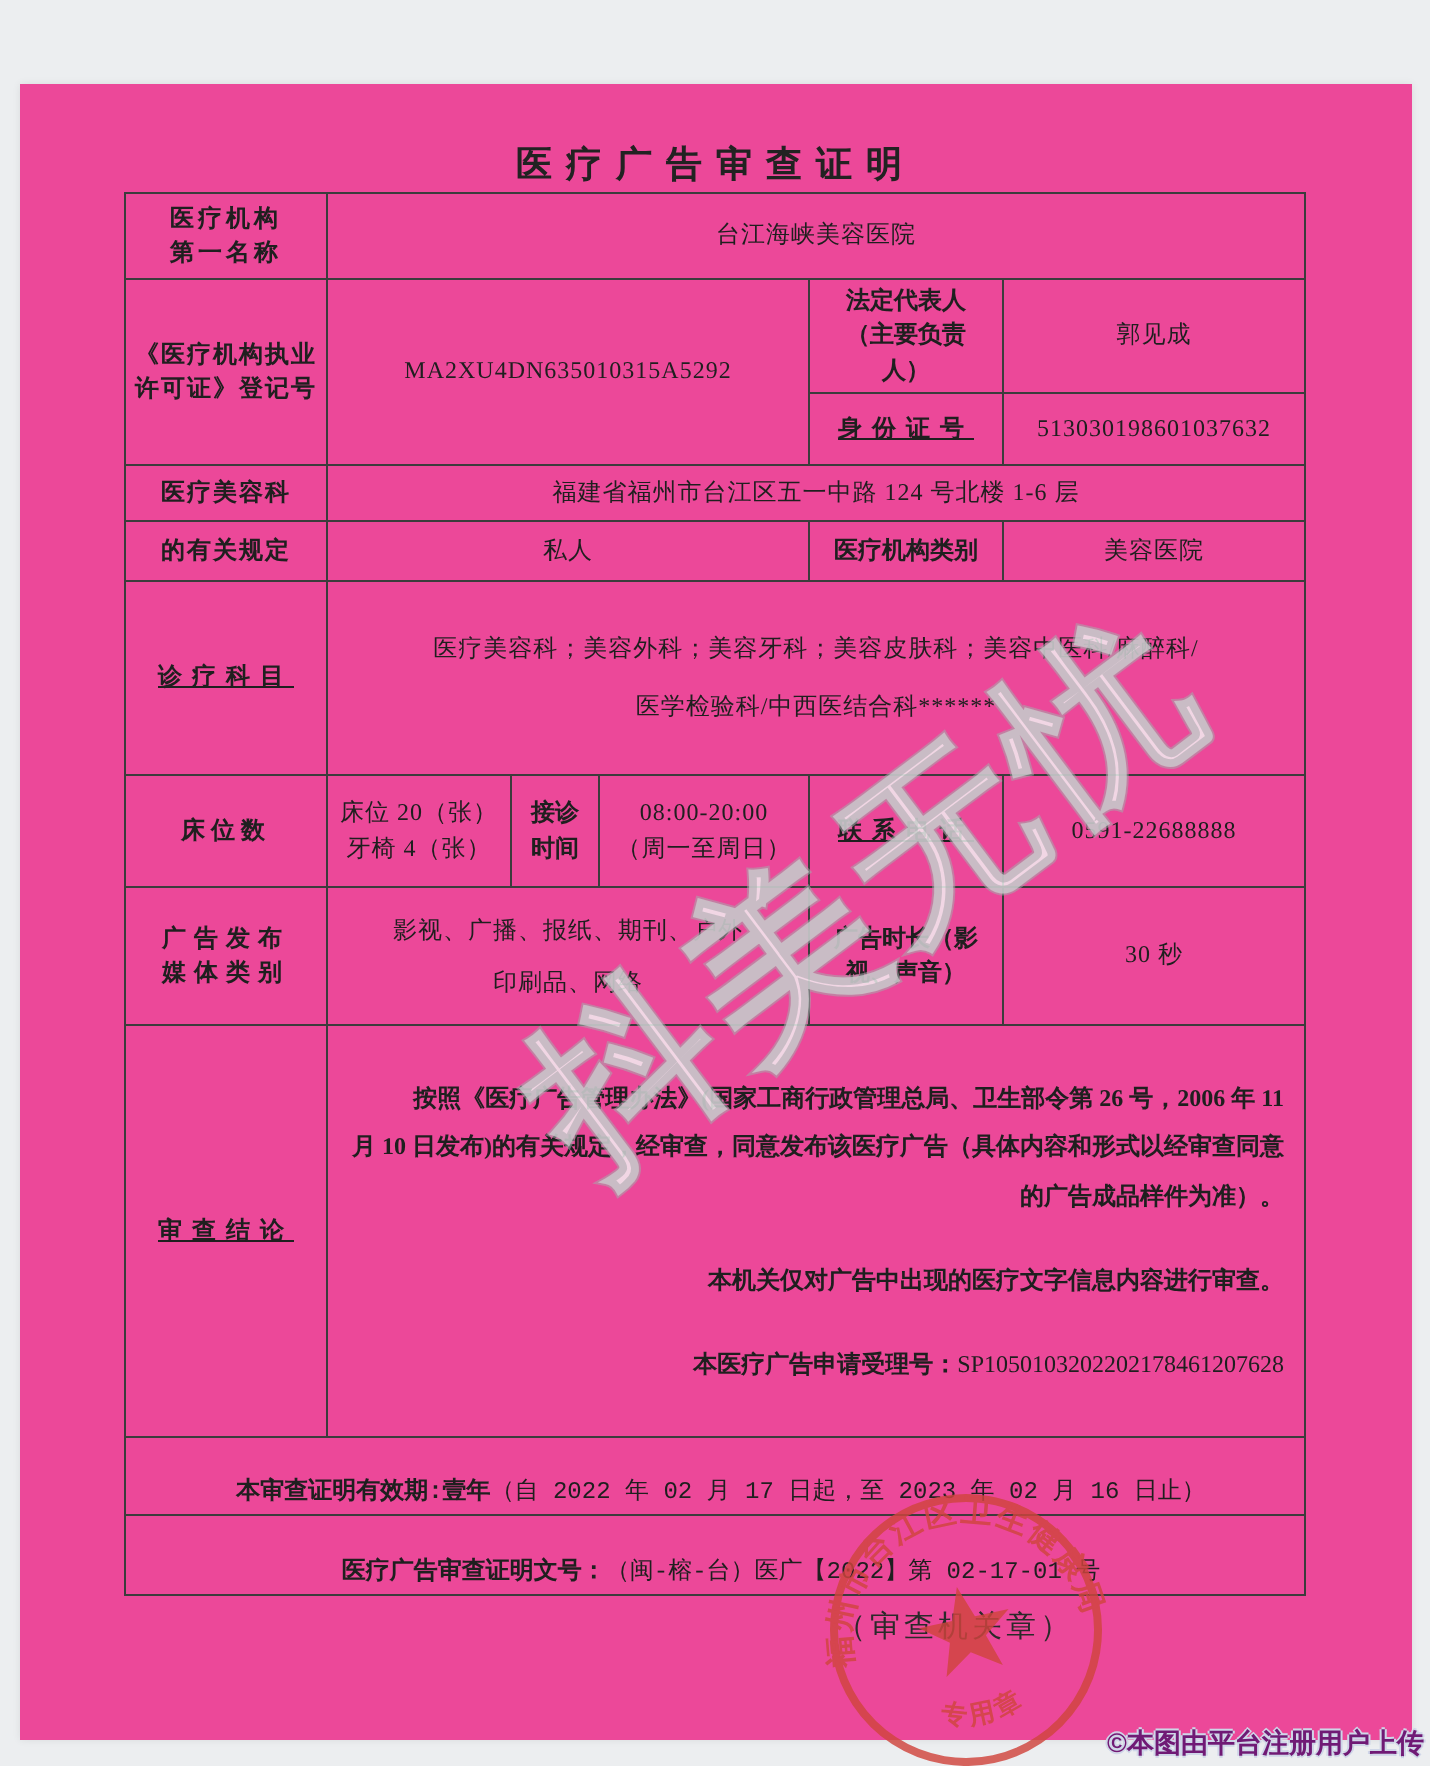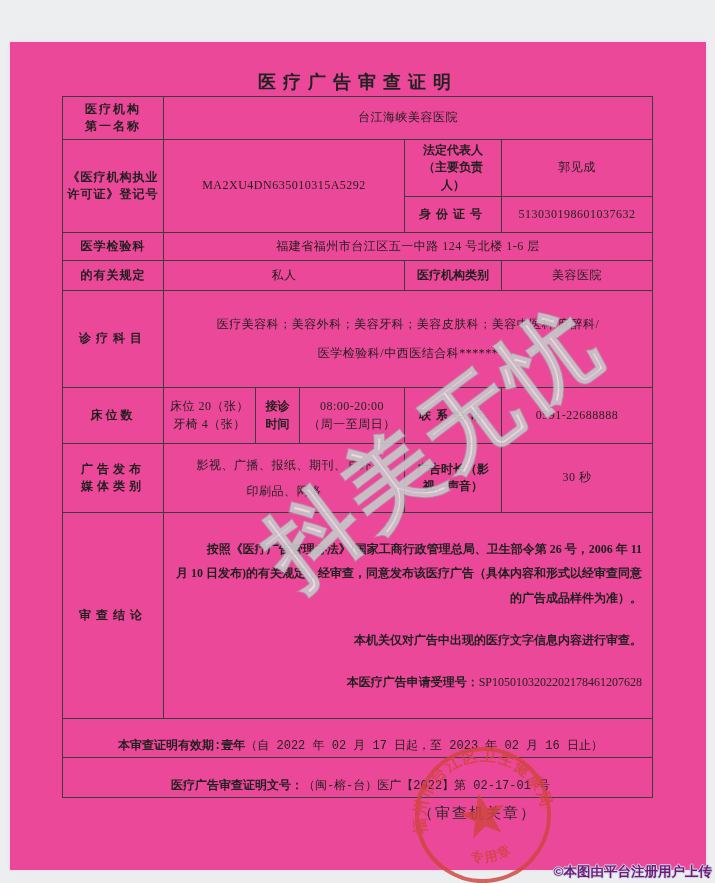--- a/index.html
+++ b/index.html
@@ -32,21 +32,21 @@
   }
   table.cert td {
     border:1px solid #3c3c3c;
     padding:2px 4px;
     text-align:center;
     vertical-align:middle;
     white-space:pre-line;
     line-height:1.45;
   }
   td.lbl { font-weight:bold; letter-spacing:2px; }
-  td.lbl-wide { font-weight:bold; letter-spacing:5px; }
+  td.lbl-wide { font-weight:bold; letter-spacing:5px;text-decoration:underline; }
   td.val { letter-spacing:0.5px; }
   .concl { text-align:left; padding:6px 10px !important; }
   .concl p { text-indent:2em; line-height:2.05; text-align:right; }
   .concl .bold { font-weight:bold; }
   .fullrow { text-align:center; padding-left:10px !important;font-family:Liberation Mono, monospace; }
   .fullrow .strong { font-weight:bold; }
   .note {
     position:absolute; left:84px; top:686px; width:555px;
     font-size:15.5px; line-height:1.85; letter-spacing:1px;
     white-space:pre-line; color:#222;
@@ -115,21 +115,21 @@
       <td class="lbl" style="letter-spacing:0">法定代表人
 （主要负责
 人）</td>
       <td class="val">郭见成</td>
     </tr>
     <tr style="height:36px">
       <td class="lbl-wide">身份证号</td>
       <td class="val">513030198601037632</td>
     </tr>
     <tr style="height:28px">
-      <td class="lbl" style="letter-spacing:1px">医学检验科</td>
+      <td class="lbl" style="letter-spacing:1px">医疗美容科</td>
       <td class="val" colspan="5">福建省福州市台江区五一中路 124 号北楼 1-6 层</td>
     </tr>
     <tr style="height:30px">
       <td class="lbl" style="letter-spacing:1px">的有关规定</td>
       <td class="val" colspan="3">私人</td>
       <td class="lbl" style="letter-spacing:0">医疗机构类别</td>
       <td class="val">美容医院</td>
     </tr>
     <tr style="height:97px">
       <td class="lbl-wide">诊疗科目</td>

